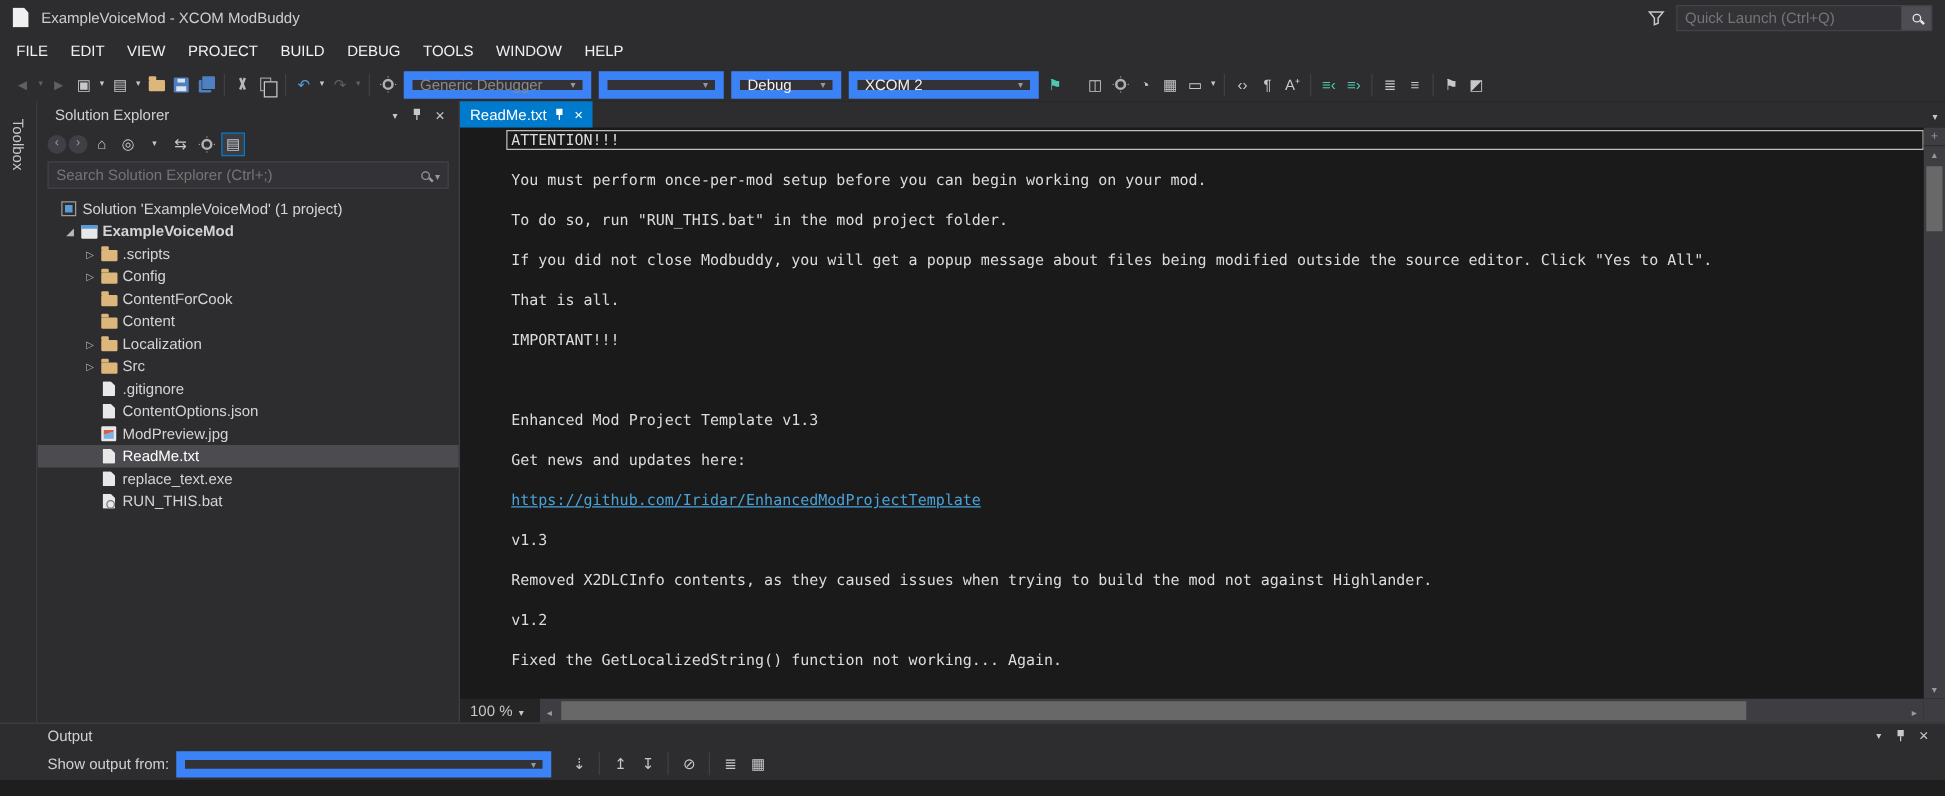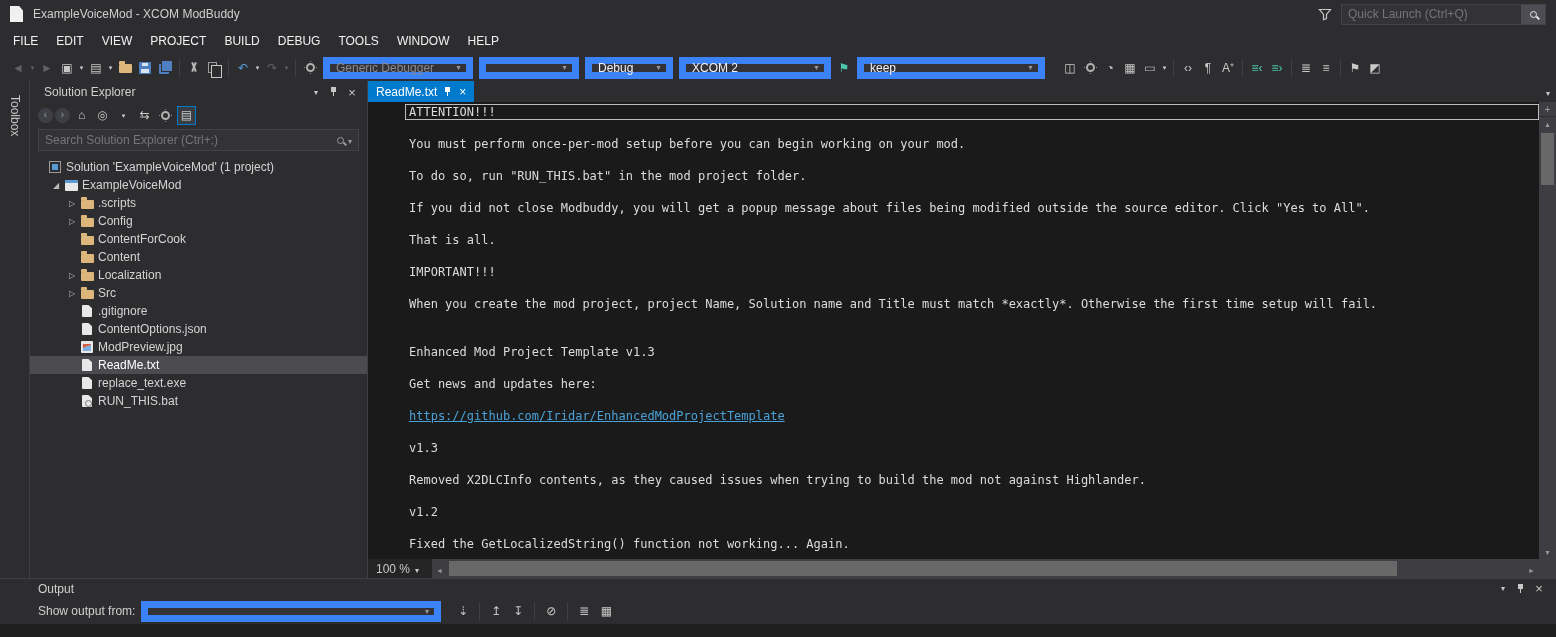--- a/index.html
+++ b/index.html
@@ -80,21 +80,21 @@
   .se-search input { flex:1; min-width:0; background:transparent; border:none; outline:none; color:#8a8a8a; font:12px "Liberation Sans",sans-serif; padding:0 6px; }
   .se-search .mag { color:#999; margin-right:6px; display:flex; align-items:center; gap:4px; }
   .se-search .mag .dd-glyph::after { color:#999; }
 
   .tree { flex:1; overflow:hidden; padding-top:3px; }
   .tree-row { height:18px; display:flex; align-items:center; white-space:nowrap; }
   .tree-row.selected { background:#4c4c50; color:#fff; }
   .arrow { width:12px; font-size:8px; color:#b8b8b8; display:inline-flex; justify-content:center; }
   .tree-icon { width:18px; display:inline-flex; justify-content:center; align-items:center; }
   .tree-label { padding-left:2px; }
-  .tree-label.bold { font-weight:normal; }
+  .tree-label.bold { font-weight:bold; }
 
   .file-icon,.batch-file-icon { width:10px; height:12px; background:#e8e8e8; border-radius:1px; display:inline-block;
     clip-path:polygon(0 0,65% 0,100% 28%,100% 100%,0 100%); position:relative; }
   .batch-file-icon::before { content:""; position:absolute; right:0; bottom:0; width:5px; height:5px; border-radius:50%; border:1.5px solid #777; background:transparent; }
   .image-file-icon { width:12px; height:12px; background:#e8e8e8; border-radius:1px; display:inline-flex; align-items:center; justify-content:center; }
   .image-file-icon::before { content:""; width:8px; height:7px; background:linear-gradient(160deg,#d85f3f 0 38%,#7fb0e0 38%); }
   .solution-icon { width:12px; height:12px; border:1px solid #9b9b9b; position:relative; display:inline-block; }
   .solution-icon::before { content:""; position:absolute; left:2px; top:2px; right:2px; bottom:2px; background:#5b9bd5; }
   .project-icon { width:13px; height:11px; background:#e8e8e8; border-radius:1px; position:relative; display:inline-block; }
   .project-icon::before { content:""; position:absolute; top:0; left:0; right:0; height:3px; background:#5b9bd5; }
@@ -224,24 +224,20 @@
       <span class="cv">Debug</span>
       <span class="cc"></span>
     </div>
     <div class="combo w-platform">
       <span class="cv">XCOM 2</span>
       <span class="cc"></span>
     </div>
     <div class="tb-group">
         <span class="tb-i accent2">⚑</span>
       </div>
-    <div class="combo w-keep">
-      <span class="cv">keep</span>
-      <span class="cc"></span>
-    </div>
     <div class="tb-group" style="margin-left:12px;">
         <span class="tb-i">◫</span>
         <span class="tb-i">
           <span class="gear-shape"></span>
         </span>
         <span class="tb-i">◔</span>
         <span class="tb-i">▦</span>
         <span class="tb-i">▭</span>
         <span class="tb-i caret">▾</span>
         <span class="sep"></span>
@@ -437,21 +433,20 @@
   <div class="line"><span class="line-text"></span></div>
 
   <div class="line"><span class="line-text">That is all.</span></div>
 
   <div class="line"><span class="line-text"></span></div>
 
   <div class="line"><span class="line-text">IMPORTANT!!!</span></div>
 
   <div class="line"><span class="line-text"></span></div>
 
-  <div class="line"><span class="line-text">When you create the mod project, project Name, Solution name and Title must match *exactly*. Otherwise the first time setup will fail.</span></div>
 
   <div class="line"><span class="line-text"></span></div>
 
   <div class="line"><span class="line-text"></span></div>
 
   <div class="line"><span class="line-text">Enhanced Mod Project Template v1.3</span></div>
 
   <div class="line"><span class="line-text"></span></div>
 
   <div class="line"><span class="line-text">Get news and updates here:</span></div>

